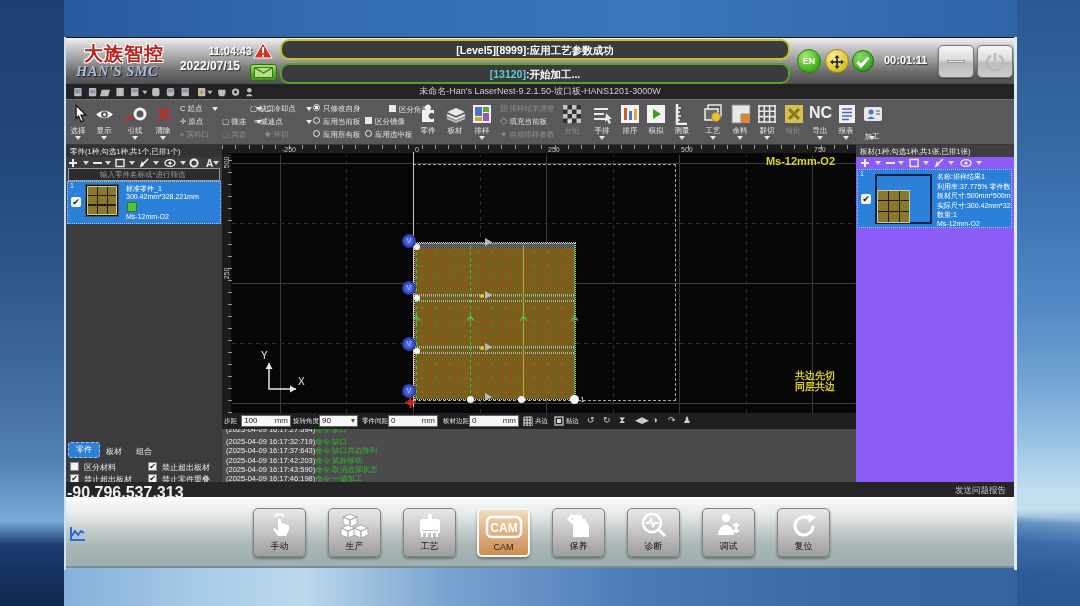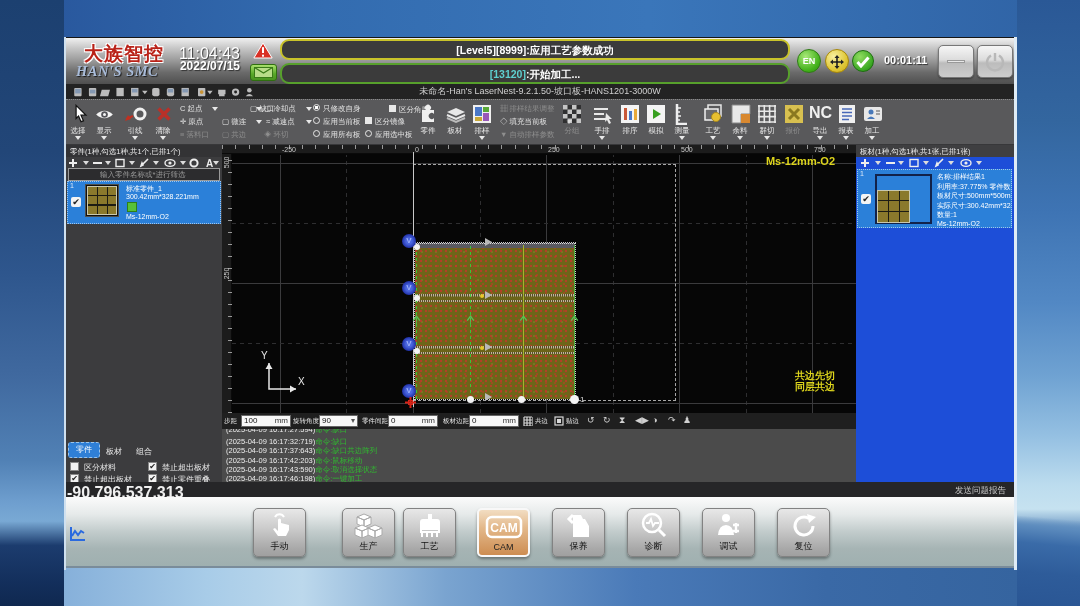--- a/index.html
+++ b/index.html
@@ -19,21 +19,21 @@
 #sliv-l { left:64px; top:37px; width:2px; height:533px; background:#cfe0ef; }
 #sliv-r { left:1014px; top:37px; width:3px; height:533px; background:#dfecf6; }
 
 #header { left:66px; top:37px; width:948px; height:47px;
   background:linear-gradient(180deg,#f0f0f0 0%,#c7c7c7 22%,#989898 50%,#6a6a6a 75%,#4f4f4f 100%);
   border-top:1px solid #161616; }
 #logo1 { left:84px; top:41px; width:120px; font-size:19px; font-weight:bold; color:#b92218; letter-spacing:1px;
   text-shadow:-1px -1px 0 #fff, 1px -1px 0 #fff, -1px 1px 0 #fff, 1px 1px 0 #fff; }
 #logo2 { left:76px; top:63px; font-size:14.5px; font-weight:bold; font-style:italic; font-family:"Liberation Serif",serif;
   color:#a9bcd9; text-shadow:1px 1px 1px #1a1a1a; letter-spacing:0.5px; }
-#hdr-time { left:164px; top:45px; width:76px; text-align:right; font-size:16px; font-weight:normal; color:#fff; text-shadow:1px 1px 1px #333; }
+#hdr-time { left:176px; top:45px; width:76px; text-align:right; font-size:11px; font-weight:bold; color:#fff; text-shadow:1px 1px 1px #333; }
 #hdr-date { left:160px; top:59px; width:80px; text-align:right; font-size:12px; font-weight:bold; color:#fff; text-shadow:1px 1px 1px #333; }
 
 .msgbar { left:280px; width:510px; height:21px; background:#3b3b3b; border-radius:9px;
   text-align:center; color:#fff; font-size:10.5px; line-height:19px; font-weight:bold; }
 #msg1 { top:39px; border:2px solid #c9c32a; }
 #msg2 { top:63px; border:2px solid #57a02c; }
 .circ { border-radius:50%; text-align:center; }
 #c-en { left:797px; top:49px; width:24px; height:24px; background:radial-gradient(circle at 35% 30%, #a8e878, #44b21c 65%, #2e8c10);
   border:1px solid #2e7c14; color:#fff; font-size:9px; font-weight:bold; line-height:22px; }
 #c-mv { left:825px; top:49px; width:24px; height:24px; background:radial-gradient(circle at 35% 30%, #f8f0a0, #e0c838 60%, #c8a818);
@@ -54,21 +54,21 @@
 .tsep { top:102px; width:1px; height:40px; background:#47474a; border-right:1px solid #6a6a6c; }
 .tlab { font-size:7.5px; color:#e8e8e8; text-align:center; }
 .tdown { width:0; height:0; border-left:3px solid transparent; border-right:3px solid transparent; border-top:4px solid #e8e8e8; }
 .topt { font-size:7.5px; color:#e4e4e4; white-space:nowrap; }
 .topt.gray, .tlab.gray { color:#8e8e8e; }
 .radio { width:7px; height:7px; border:1px solid #e8e8e8; border-radius:50%; display:inline-block; margin-right:3px; }
 .radio.sel { background:radial-gradient(circle,#fff 40%, #59595b 50%); }
 .chk { width:7px; height:7px; background:#e8e8e8; display:inline-block; margin-right:3px; }
 
 #lpanel { left:66px; top:145px; width:156px; height:337px; background:#3c3c3e; }
-#rpanel { left:856px; top:145px; width:158px; height:337px; background:#1d4ed8; }
+#rpanel { left:856px; top:145px; width:158px; height:337px; background:#8b5cf6; }
 .ptitle { font-size:7.5px; color:#ececec; white-space:nowrap; }
 .bluesel { background:#2b80d9; border:1px dotted #9fc6ec; overflow:hidden; }
 .ptext { font-size:7px; color:#fff; white-space:nowrap; }
 .partgrid { background:
   repeating-linear-gradient(0deg, transparent 0 31%, #1c1c14 31% 36%),
   repeating-linear-gradient(90deg, transparent 0 31%, #1c1c14 31% 36%),
   radial-gradient(circle at 1px 1px, rgba(185,80,30,.9) 20%, transparent 25%),
   #8a792c; background-size:100% 100%, 100% 100%, 3px 3px, 100% 100%;
   outline:1px solid #c8c8b0; }
 .cbox { width:9px; height:9px; background:#f2f2f2; border:1px solid #888; font-size:8px; line-height:8px; text-align:center; color:#222; }
@@ -230,21 +230,21 @@
   <div class="abs topt gray" style="left:114px;top:30px;">≡ 落料口</div>
 
   <div class="abs topt" style="left:156px;top:4px;margin-left:28px;">▢ 缺口</div>
     <div class="abs tdown" style="left:190px;top:7px;"></div>
   <div class="abs topt" style="left:156px;top:17px;">▢ 微连</div>
     <div class="abs tdown" style="left:190px;top:20px;"></div>
   <div class="abs topt gray" style="left:156px;top:30px;">▢ 共边</div>
 
   <div class="abs topt" style="left:198px;top:4px;">▢ 冷却点</div>
     <div class="abs tdown" style="left:240px;top:7px;"></div>
-  <div class="abs topt" style="left:200px;top:17px;">≈ 减速点</div>
+  <div class="abs topt" style="left:188px;top:17px;">≈ 减速点</div>
     <div class="abs tdown" style="left:240px;top:20px;"></div>
   <div class="abs topt gray" style="left:198px;top:30px;">◈ 环切</div>
 
   <div class="abs topt" style="left:247px;top:4px;"><span class="radio sel"></span>只修改自身</div>
   <div class="abs topt" style="left:247px;top:17px;"><span class="radio"></span>应用当前板</div>
   <div class="abs topt" style="left:247px;top:30px;"><span class="radio"></span>应用所有板</div>
 
   <div class="abs topt" style="left:299px;top:5px;margin-left:24px;"><span class="chk"></span>区分角度</div>
   <div class="abs topt" style="left:299px;top:17px;"><span class="chk"></span>区分镜像</div>
   <div class="abs topt" style="left:299px;top:30px;"><span class="radio"></span>应用选中板</div>
@@ -362,21 +362,21 @@
     </svg>
   <div class="abs tlab" style="left:765px;top:26px;width:30px;">报表</div>
   <div class="abs tdown" style="left:777px;top:36px;"></div>
 
   <svg class="abs" style="left:797px;top:4px;" width="20" height="20" viewBox="0 0 20 20">
       <rect x="1" y="3" width="18" height="14" rx="2" fill="#e8e8e8"></rect>
       <circle cx="8" cy="8" r="2.5" fill="#4878b8"></circle>
       <path d="M4,15 q4,-5 8,0" fill="#4878b8"></path>
       <path d="M13,7 l4,0 m-4,3 l4,0" stroke="#888" stroke-width="1.4"></path>
     </svg>
-  <div class="abs tlab" style="left:791px;top:26px;width:30px;">加工</div>
+  <div class="abs tlab" style="left:791px;top:32px;width:30px;">加工</div>
   <div class="abs tdown" style="left:803px;top:36px;"></div>
   <div class="abs tsep" style="left:820px;"></div>
 </div>
 
 <div class="abs" id="lpanel">
   <div class="abs" style="left:0;top:0;width:156px;height:12px;background:#333335;"></div>
   <div class="abs ptitle" style="left:4px;top:2px;">零件(1种,勾选1种,共1个,已排1个)</div>
   <svg class="abs" style="left:2px;top:13px;" width="152" height="10" viewBox="0 0 152 10">
     <g stroke="#ededed" stroke-width="2" fill="none">
       <path d="M5,1 v8 M1,5 h8"></path>
@@ -606,21 +606,21 @@
     </svg>
 
   <div class="abs dockbtn" style="left:187px;">
     <svg width="30" height="30" style="margin-top:2px;" viewBox="0 0 30 30">
         <path d="M13,9 v11 l-3,-3 l-2,1 l5,7 h8 l3,-6 v-5 l-8,-2 v-3 a1.5,1.5 0 0 0 -3,0 z" fill="#fff"></path>
         <path d="M10,6 a5,5 0 0 1 9,0" stroke="#fff" stroke-width="2" fill="none"></path>
       </svg>
     <div class="lab">手动</div>
   </div>
 
-  <div class="abs dockbtn" style="left:276px;">
+  <div class="abs dockbtn" style="left:262px;">
     <svg width="34" height="30" style="margin-top:2px;" viewBox="0 0 34 30">
         <g stroke="#aaa" stroke-width="1" fill="#fff">
           <path d="M12,3 l7,3 l-7,3 l-7,-3 z M5,6 v7 l7,3 v-7 z M19,6 v7 l-7,3 v-7 z"></path>
           <path d="M7,14 l7,3 l-7,3 l-7,-3 z M0,17 v7 l7,3 v-7 z M14,17 v7 l-7,3 v-7 z" transform="translate(3,0)"></path>
           <path d="M24,14 l7,3 l-7,3 l-7,-3 z M17,17 v7 l7,3 v-7 z M31,17 v7 l-7,3 v-7 z" transform="translate(-1,0)"></path>
         </g>
       </svg>
     <div class="lab">生产</div>
   </div>
 

